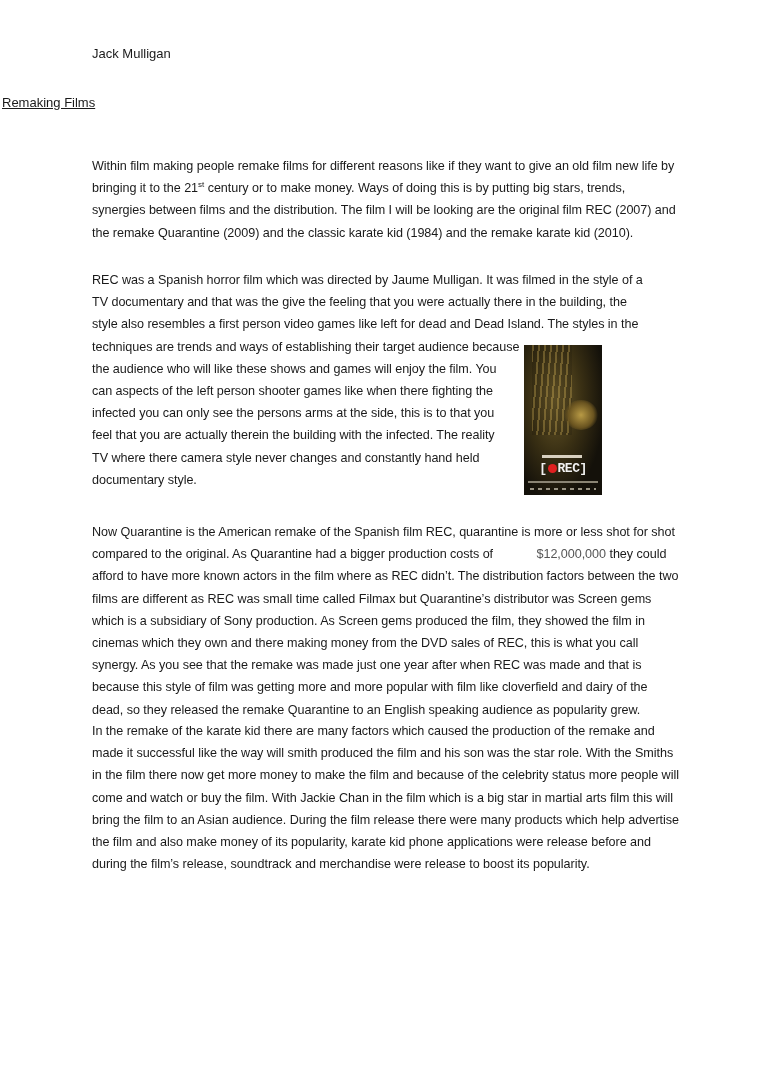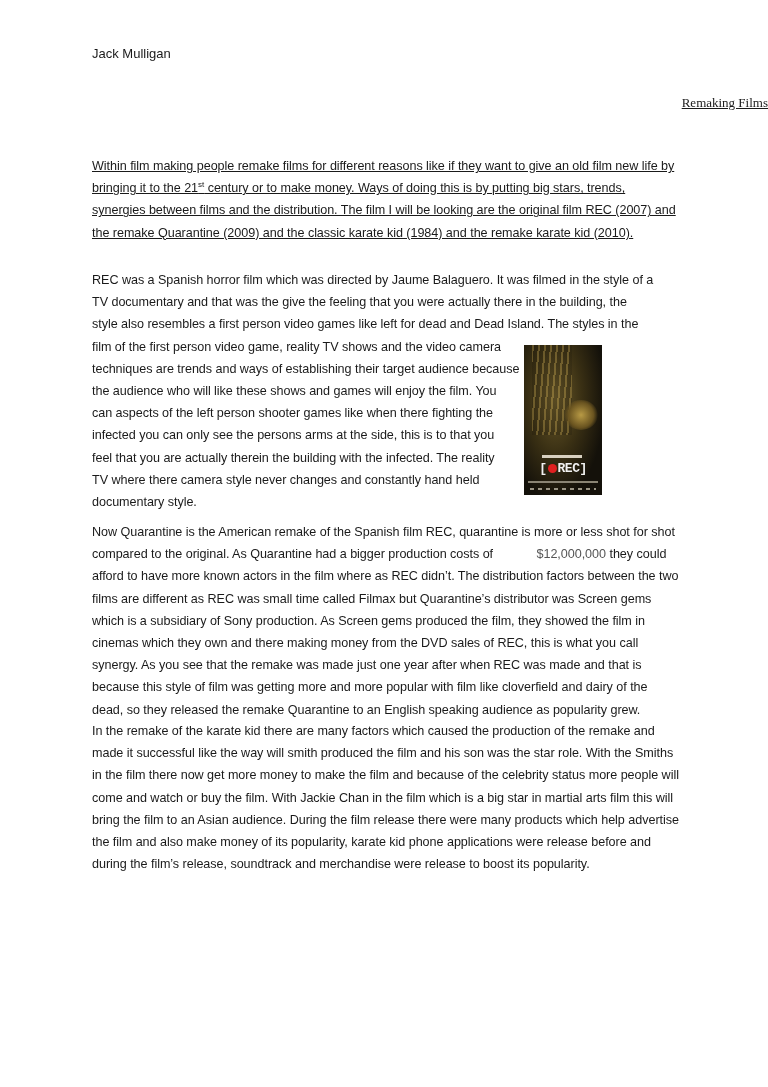--- a/index.html
+++ b/index.html
@@ -2,28 +2,28 @@
 <html><head>
 <meta charset="utf-8">
 <style>
   html, body { margin: 0; padding: 0; background: #ffffff; }
   body {
     width: 768px; height: 1087px; position: relative; overflow: hidden;
     font-family: "Liberation Sans", sans-serif; color: #1a1a1a;
   }
   .page { position: absolute; left: 0; top: 0; width: 768px; height: 1006px; background: #fff; }
   .author { position: absolute; left: 92px; top: 46px; font-size: 13px; }
-  .title { position: absolute; left: 0; width: 768px; top: 95px; text-align: right; font-size: 13px; font-family: Liberation Serif, serif; }
+  .title { position: absolute; left: 0; width: 768px; top: 95px; text-align: left; font-size: 13px; }
   .title span { text-decoration: underline; padding-left: 2px; }
   .para {
     position: absolute; left: 92px; width: 590px; font-size: 12.6px; line-height: 22.2px;
     letter-spacing: -0.05px;
   }
   .para sup { font-size: 8px; line-height: 0; vertical-align: super; }
-  .p1 { top: 155px; text-decoration: underline; }
+  .p1 { top: 155px; }
   .p2 { top: 269px; }
   .p2 .line { display: block; white-space: nowrap; }
   .p3 { top: 521px; }
   .p4 { top: 720px; }
   .amount { color: #555; margin-left: 40px; }
   .poster {
     position: absolute; left: 524px; top: 345px; width: 78px; height: 150px;
     background: radial-gradient(ellipse at 40% 35%, #6b5a2a 0%, #3a3014 40%, #14110a 75%),
                 linear-gradient(#1a160c, #0c0a06);
     overflow: hidden;
@@ -49,24 +49,23 @@
 </head>
 <body>
 
 <div class="page">
   <div class="author">Jack Mulligan</div>
   <div class="title"><span>Remaking Films</span></div>
 
   <div class="para p1"><span>Within film making people remake films for different reasons like if they want to give an old film new life by bringing it to the 21</span><sup>st</sup><span> century or to make money. Ways of doing this is by putting big stars, trends, synergies between films and the distribution. The film I will be looking are the original film REC (2007) and the remake Quarantine (2009) and the classic karate kid (1984) and the remake karate kid (2010).</span></div>
 
   <div class="para p2">
-    <span class="line">REC was a Spanish horror film which was directed by Jaume Balaguero. It was filmed in the style of a</span>
+    <span class="line">REC was a Spanish horror film which was directed by Jaume Mulligan. It was filmed in the style of a</span>
     <span class="line">TV documentary and that was the give the feeling that you were actually there in the building, the</span>
     <span class="line">style also resembles a first person video games like left for dead and Dead Island. The styles in the</span>
-    <span class="line">film of the first person video game, reality TV shows and the video camera</span>
     <span class="line">techniques are trends and ways of establishing their target audience because</span>
     <span class="line">the audience who will like these shows and games will enjoy the film. You</span>
     <span class="line">can aspects of the left person shooter games like when there fighting the</span>
     <span class="line">infected you can only see the persons arms at the side, this is to that you</span>
     <span class="line">feel that you are actually therein the building with the infected. The reality</span>
     <span class="line">TV where there camera style never changes and constantly hand held</span>
     <span class="line">documentary style.</span>
   </div>
 
   <div class="poster">

